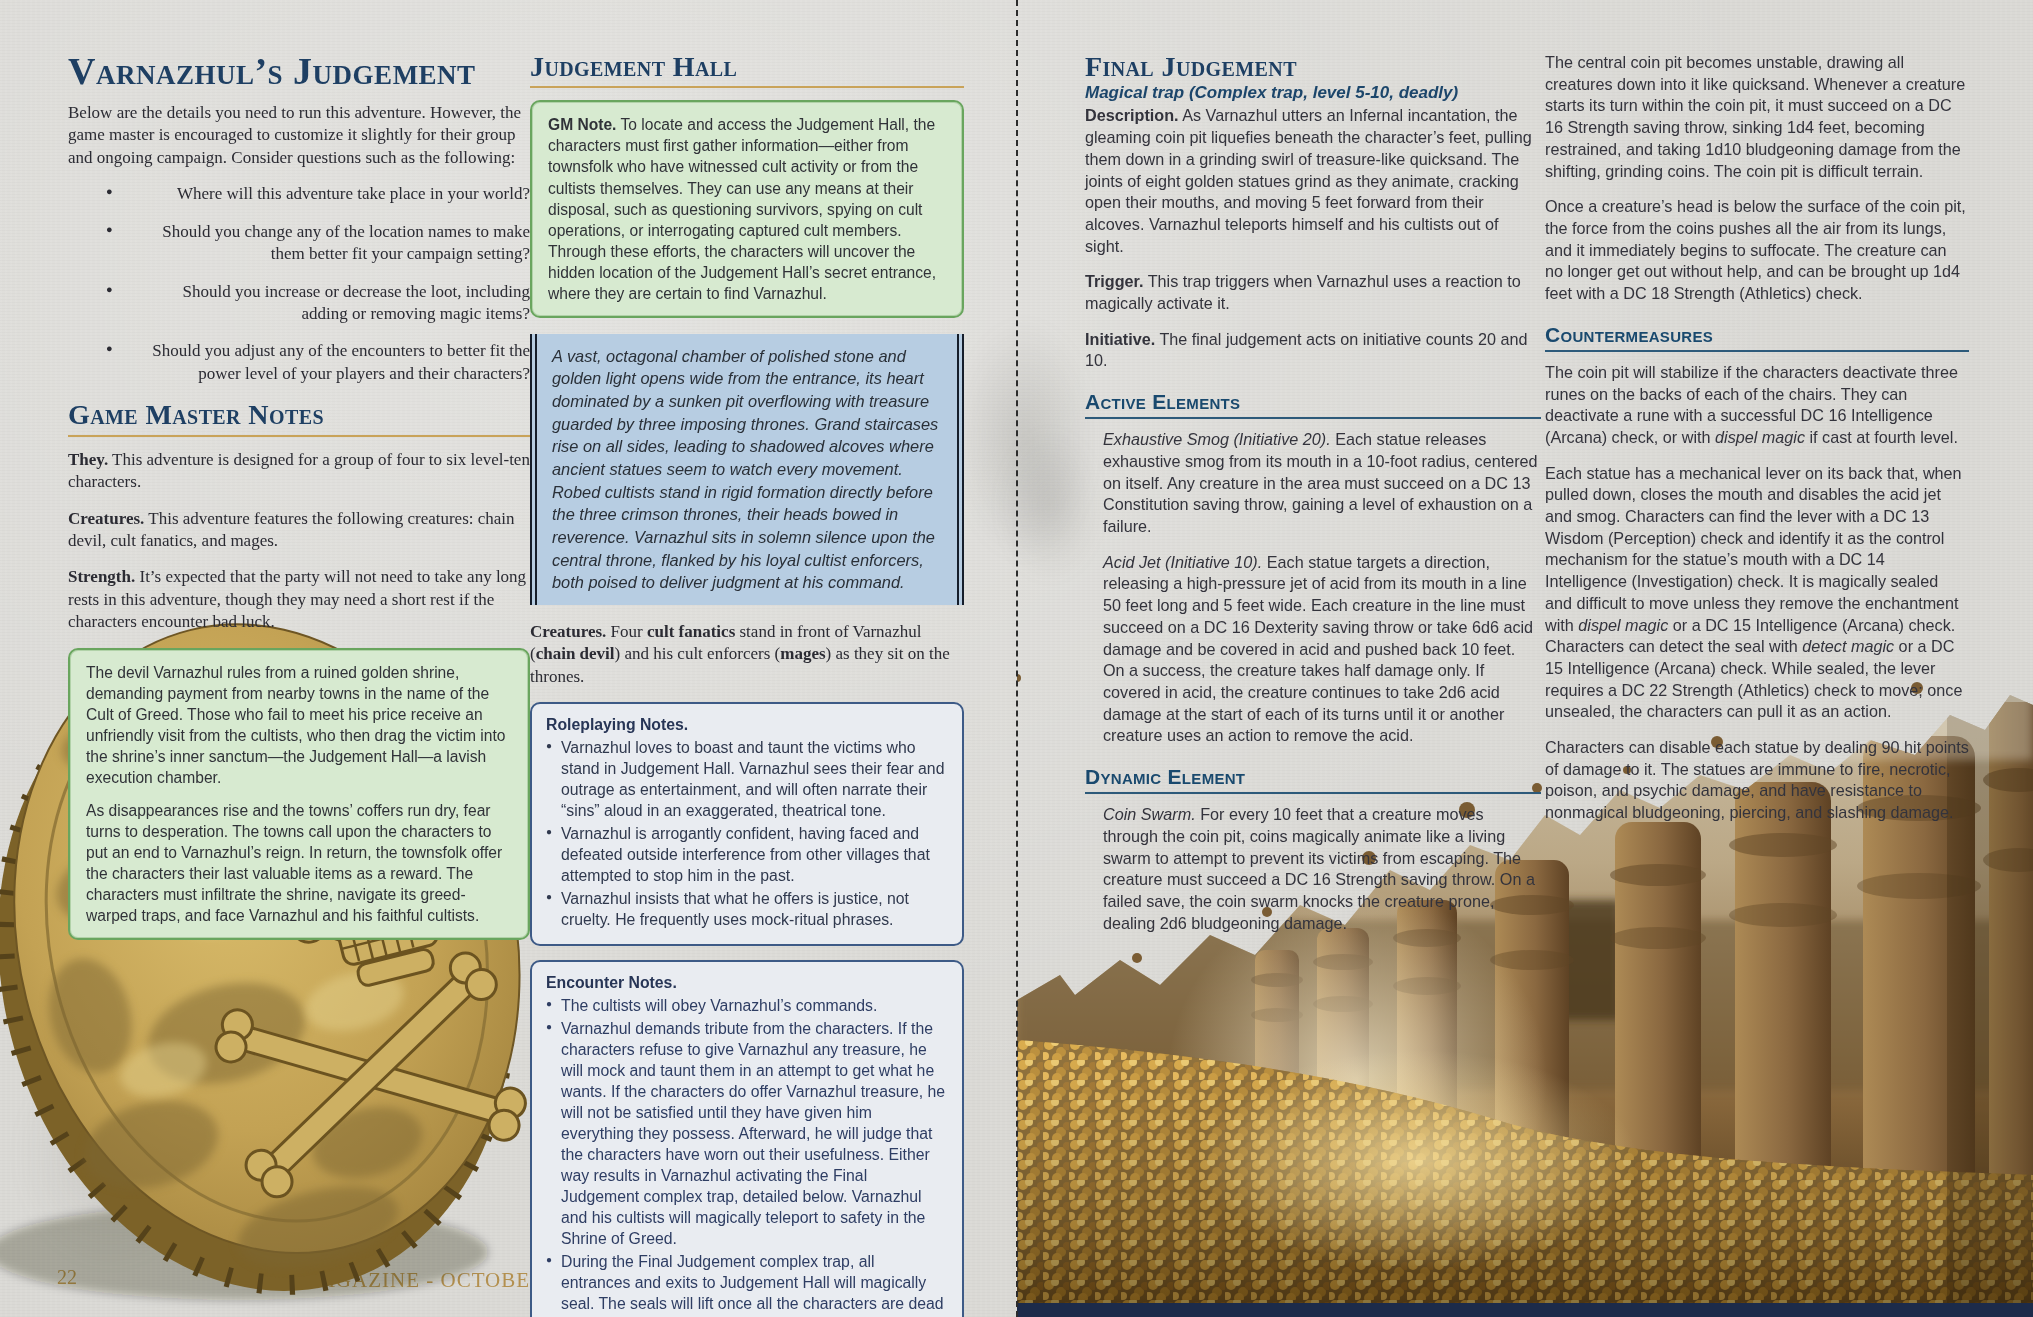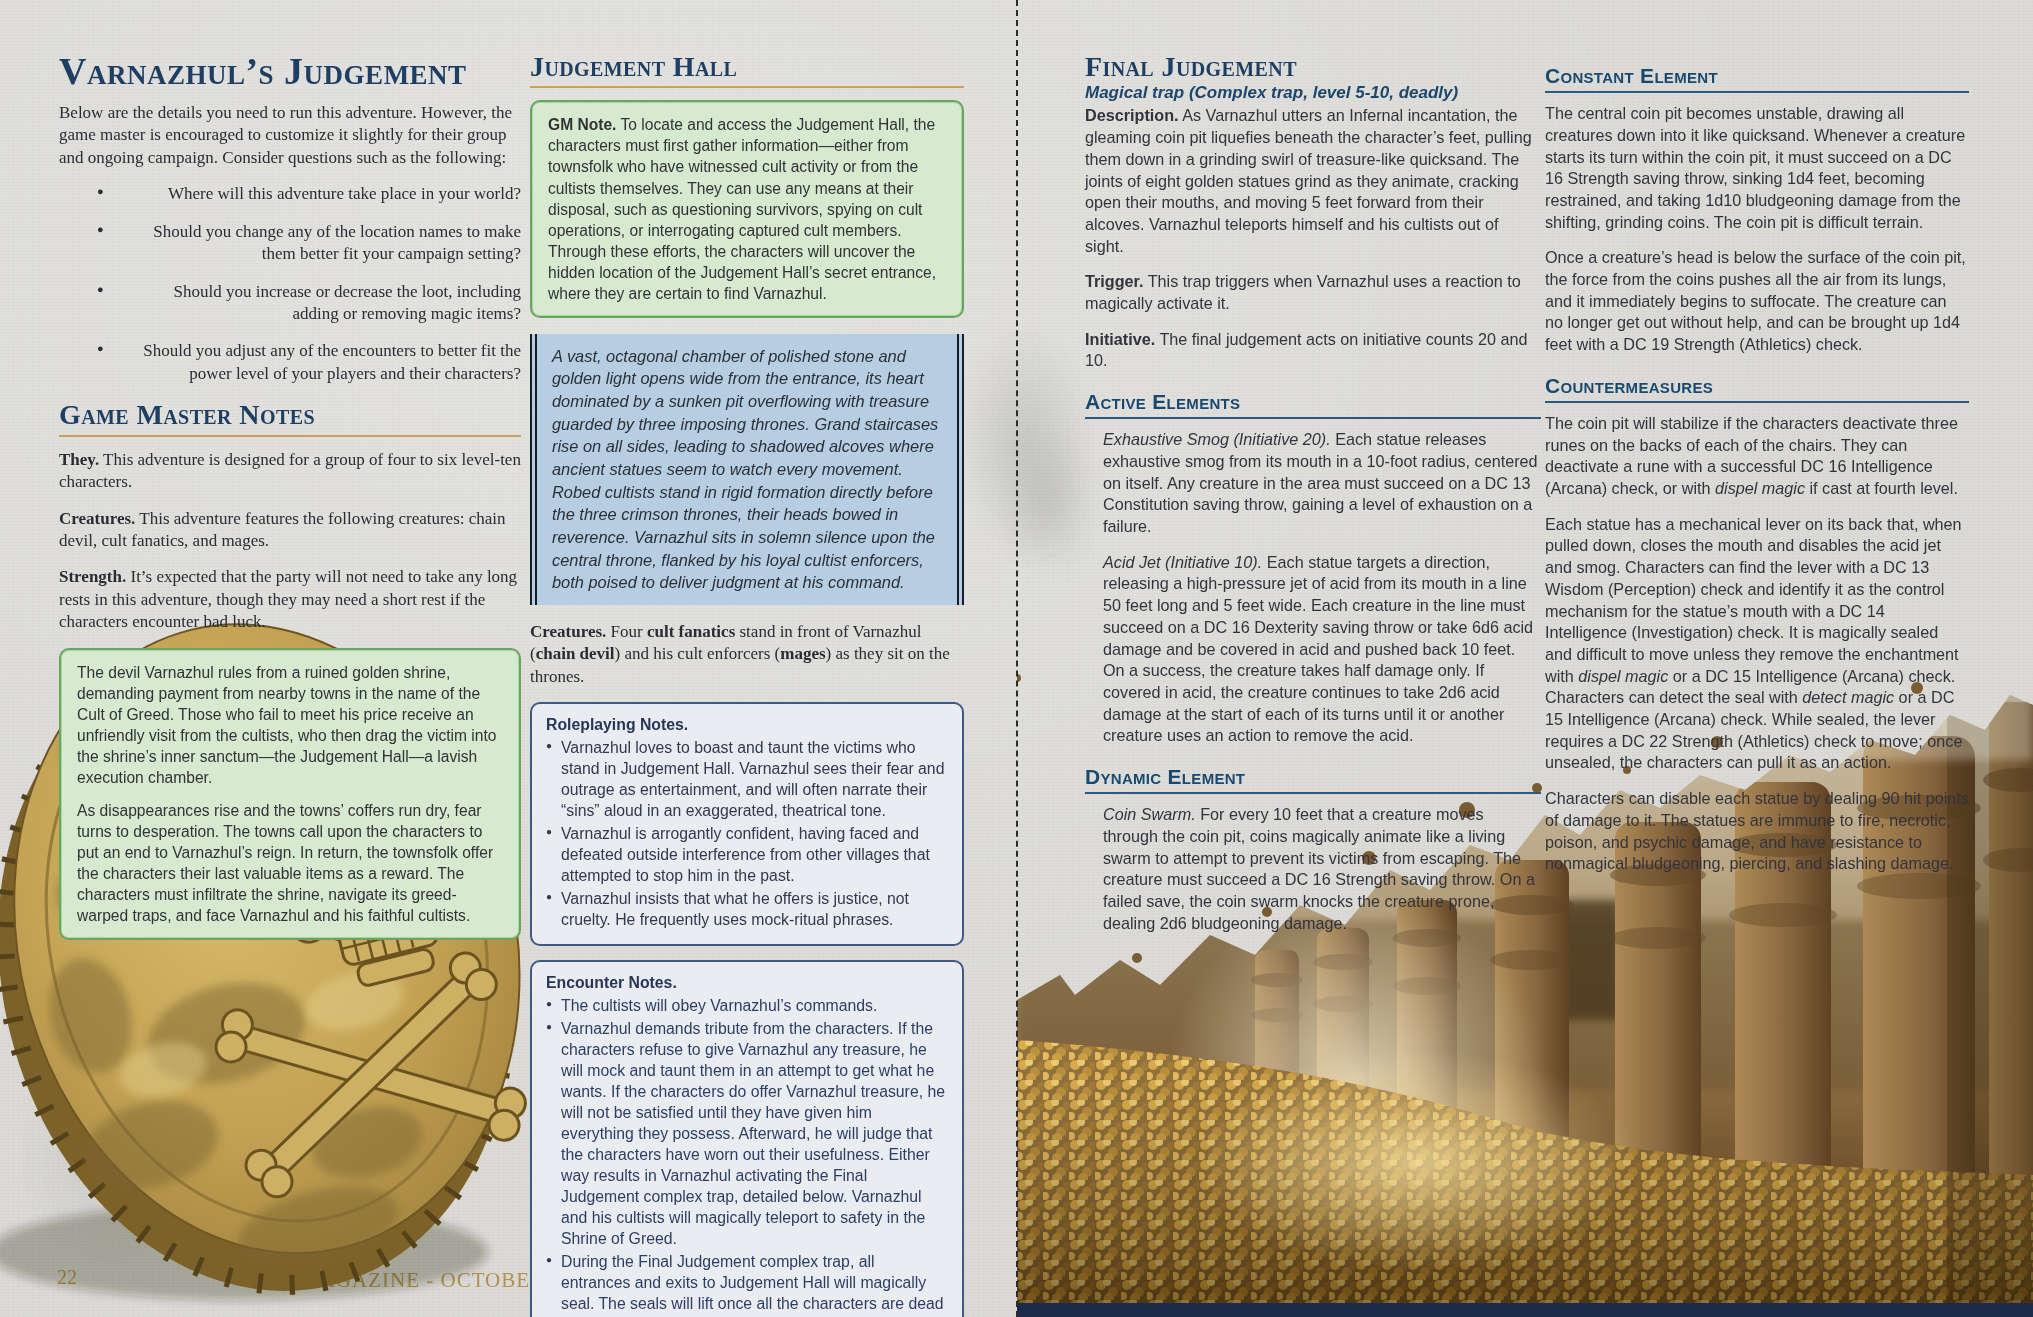--- a/index.html
+++ b/index.html
@@ -270,21 +270,21 @@
         <circle cx="900" cy="128" r="6"></circle>
         <circle cx="610" cy="210" r="4"></circle>
     <circle cx="250" cy="352" r="5"></circle>
         <circle cx="968,118" cy="118" r="4"></circle>
         <circle cx="120" cy="398" r="5"></circle>
   </g>
 </svg>
 </div>
 <div class="navybar"></div>
 
-<div class="col" style="left:59px;top:52px;width:462px;">
+<div class="col" style="left:68px;top:52px;width:462px;">
   <h1 class="h1">Varnazhul’s Judgement</h1>
   <div class="serif">
     <p>Below are the details you need to run this adventure. However, the game master is encouraged to customize it slightly for their group and ongoing campaign. Consider questions such as the following:</p>
   </div>
   <ul class="qlist">
     <li><span>Where will this adventure take place in your world?</span></li>
     <li><span>Should you change any of the location names to make them better fit your campaign setting?</span></li>
     <li><span>Should you increase or decrease the loot, including adding or removing magic items?</span></li>
     <li><span>Should you adjust any of the encounters to better fit the power level of your players and their characters?</span></li>
   </ul>
@@ -340,24 +340,23 @@
     <p><span class="lead-i">Exhaustive Smog (Initiative 20).</span><span> Each statue releases exhaustive smog from its mouth in a 10-foot radius, centered on itself. Any creature in the area must succeed on a DC 13 Constitution saving throw, gaining a level of exhaustion on a failure.</span></p>
     <p><span class="lead-i">Acid Jet (Initiative 10).</span><span> Each statue targets a direction, releasing a high-pressure jet of acid from its mouth in a line 50 feet long and 5 feet wide. Each creature in the line must succeed on a DC 16 Dexterity saving throw or take 6d6 acid damage and be covered in acid and pushed back 10 feet. On a success, the creature takes half damage only. If covered in acid, the creature continues to take 2d6 acid damage at the start of each of its turns until it or another creature uses an action to remove the acid.</span></p>
   </div>
   <h3 class="h3">Dynamic Element</h3>
   <div class="sans indent">
     <p><span class="lead-i">Coin Swarm.</span><span> For every 10 feet that a creature moves through the coin pit, coins magically animate like a living swarm to attempt to prevent its victims from escaping. The creature must succeed a DC 16 Strength saving throw. On a failed save, the coin swarm knocks the creature prone, dealing 2d6 bludgeoning damage.</span></p>
   </div>
 </div>
 
 <div class="col" style="left:1545px;top:52px;width:424px;">
-  <h3 class="h3" style="margin-top:12px;">Constant Element</h3>
   <div class="sans">
     <p>The central coin pit becomes unstable, drawing all creatures down into it like quicksand. Whenever a creature starts its turn within the coin pit, it must succeed on a DC 16 Strength saving throw, sinking 1d4 feet, becoming restrained, and taking 1d10 bludgeoning damage from the shifting, grinding coins. The coin pit is difficult terrain.</p>
-    <p>Once a creature’s head is below the surface of the coin pit, the force from the coins pushes all the air from its lungs, and it immediately begins to suffocate. The creature can no longer get out without help, and can be brought up 1d4 feet with a DC 19 Strength (Athletics) check.</p>
+    <p>Once a creature’s head is below the surface of the coin pit, the force from the coins pushes all the air from its lungs, and it immediately begins to suffocate. The creature can no longer get out without help, and can be brought up 1d4 feet with a DC 18 Strength (Athletics) check.</p>
   </div>
   <h3 class="h3">Countermeasures</h3>
   <div class="sans">
     <p><span>The coin pit will stabilize if the characters deactivate three runes on the backs of each of the chairs. They can deactivate a rune with a successful DC 16 Intelligence (Arcana) check, or with </span><span style="font-style: italic;">dispel magic</span><span> if cast at fourth level.</span></p>
     <p><span>Each statue has a mechanical lever on its back that, when pulled down, closes the mouth and disables the acid jet and smog. Characters can find the lever with a DC 13 Wisdom (Perception) check and identify it as the control mechanism for the statue’s mouth with a DC 14 Intelligence (Investigation) check. It is magically sealed and difficult to move unless they remove the enchantment with </span><span style="font-style: italic;">dispel magic</span><span> or a DC 15 Intelligence (Arcana) check. Characters can detect the seal with </span><span style="font-style: italic;">detect magic</span><span> or a DC 15 Intelligence (Arcana) check. While sealed, the lever requires a DC 22 Strength (Athletics) check to move; once unsealed, the characters can pull it as an action.</span></p>
     <p><span>Characters can disable each statue by dealing 90 hit points of damage to it. The statues are immune to fire, necrotic, poison, and psychic damage, and have resistance to nonmagical bludgeoning, piercing, and slashing damage.</span></p>
   </div>
 </div>
 
 </body></html>

